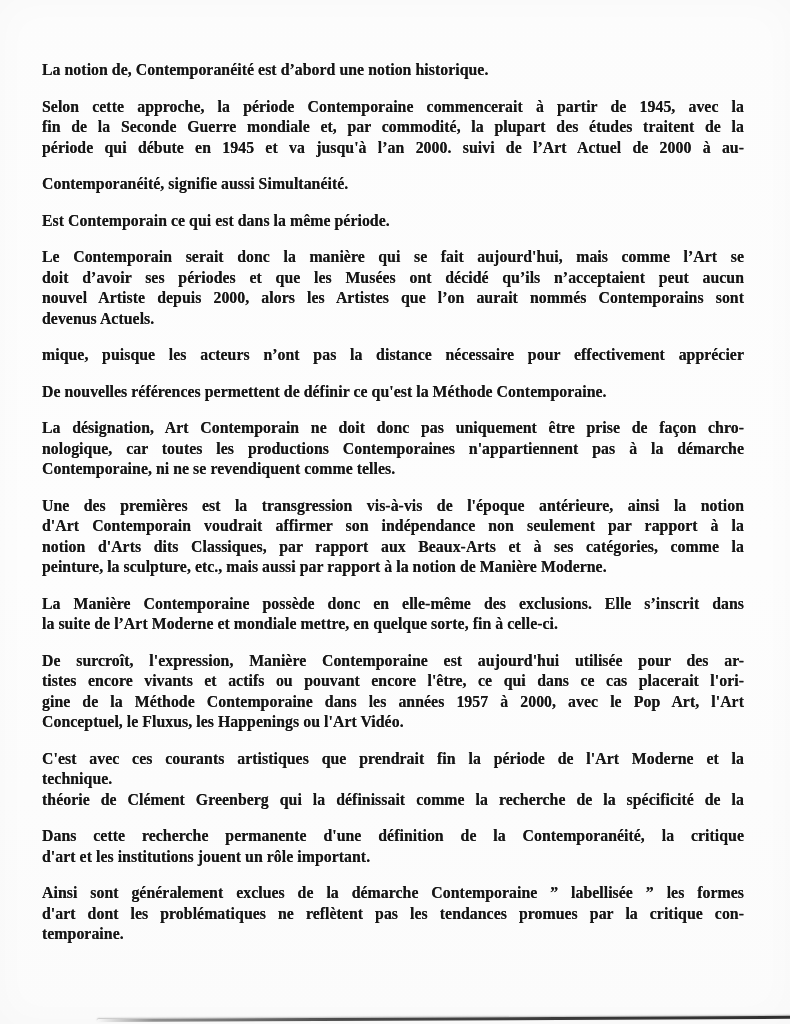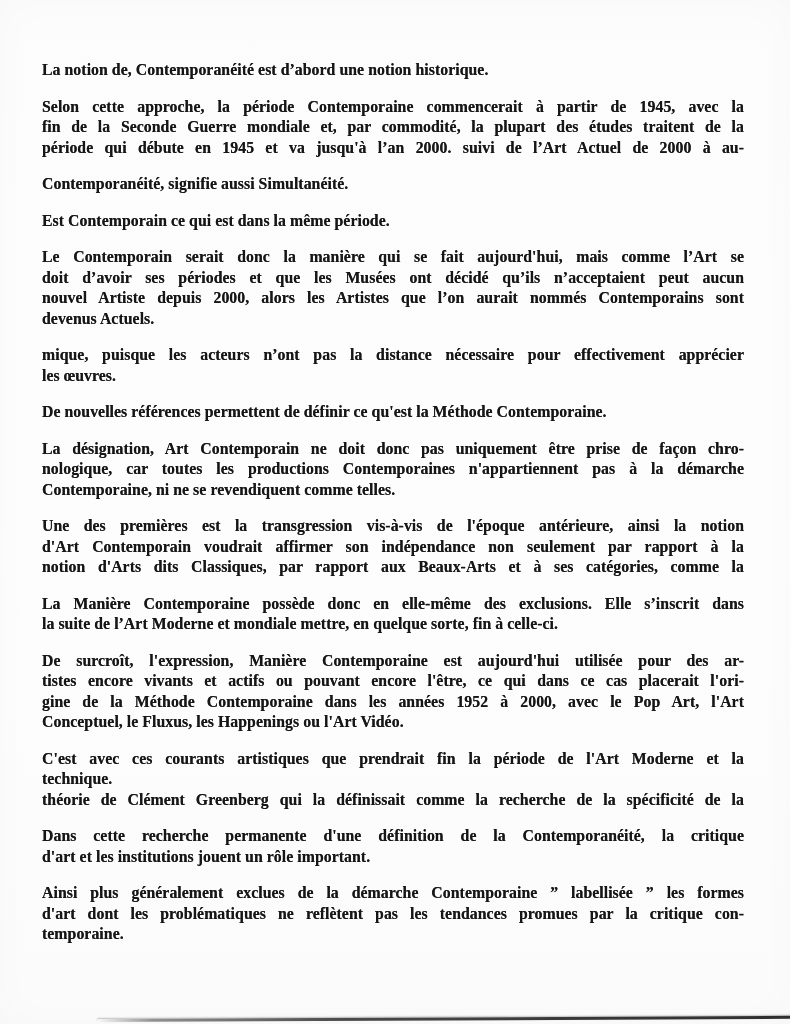--- a/index.html
+++ b/index.html
@@ -81,54 +81,54 @@
         <div class="line last">Est Contemporain ce qui est dans la même période.</div>
       </div>
       <div class="paragraph">
         <div class="line">Le Contemporain serait donc la manière qui se fait aujourd'hui, mais comme l’Art se</div>
         <div class="line">doit d’avoir ses périodes et que les Musées ont décidé qu’ils n’acceptaient peut aucun</div>
         <div class="line">nouvel Artiste depuis 2000, alors les Artistes que l’on aurait nommés Contemporains sont</div>
         <div class="line last">devenus Actuels.</div>
       </div>
       <div class="paragraph">
         <div class="line">mique, puisque les acteurs n’ont pas la distance nécessaire pour effectivement apprécier</div>
-        <div class="line last">les œuvres.</div>
       </div>
       <div class="paragraph">
         <div class="line last">De nouvelles références permettent de définir ce qu'est la Méthode Contemporaine.</div>
       </div>
       <div class="paragraph">
         <div class="line">La désignation, Art Contemporain ne doit donc pas uniquement être prise de façon chro-</div>
         <div class="line">nologique, car toutes les productions Contemporaines n'appartiennent pas à la démarche</div>
         <div class="line last">Contemporaine, ni ne se revendiquent comme telles.</div>
       </div>
       <div class="paragraph">
         <div class="line">Une des premières est la transgression vis-à-vis de l'époque antérieure, ainsi la notion</div>
         <div class="line">d'Art Contemporain voudrait affirmer son indépendance non seulement par rapport à la</div>
         <div class="line">notion d'Arts dits Classiques, par rapport aux Beaux-Arts et à ses catégories, comme la</div>
+        <div class="line last">peinture, la sculpture, etc., mais aussi par rapport à la notion de Manière Moderne.</div>
       </div>
       <div class="paragraph">
         <div class="line">La Manière Contemporaine possède donc en elle-même des exclusions. Elle s’inscrit dans</div>
         <div class="line last">la suite de l’Art Moderne et mondiale mettre, en quelque sorte, fin à celle-ci.</div>
       </div>
       <div class="paragraph">
         <div class="line">De surcroît, l'expression, Manière Contemporaine est aujourd'hui utilisée pour des ar-</div>
         <div class="line">tistes encore vivants et actifs ou pouvant encore l'être, ce qui dans ce cas placerait l'ori-</div>
-        <div class="line">gine de la Méthode Contemporaine dans les années 1952 à 2000, avec le Pop Art, l'Art</div>
+        <div class="line">gine de la Méthode Contemporaine dans les années 1957 à 2000, avec le Pop Art, l'Art</div>
         <div class="line last">Conceptuel, le Fluxus, les Happenings ou l'Art Vidéo.</div>
       </div>
       <div class="paragraph">
         <div class="line">C'est avec ces courants artistiques que prendrait fin la période de l'Art Moderne et la</div>
         <div class="line last">technique.</div>
         <div class="line">théorie de Clément Greenberg qui la définissait comme la recherche de la spécificité de la</div>
       </div>
       <div class="paragraph">
         <div class="line">Dans cette recherche permanente d'une définition de la Contemporanéité, la critique</div>
         <div class="line last">d'art et les institutions jouent un rôle important.</div>
       </div>
       <div class="paragraph">
-        <div class="line">Ainsi plus généralement exclues de la démarche Contemporaine ” labellisée ” les formes</div>
+        <div class="line">Ainsi sont généralement exclues de la démarche Contemporaine ” labellisée ” les formes</div>
         <div class="line">d'art dont les problématiques ne reflètent pas les tendances promues par la critique con-</div>
         <div class="line last">temporaine.</div>
       </div>
     </div>
   <div class="scan-line"></div>
 </div>
 
 </body></html>

